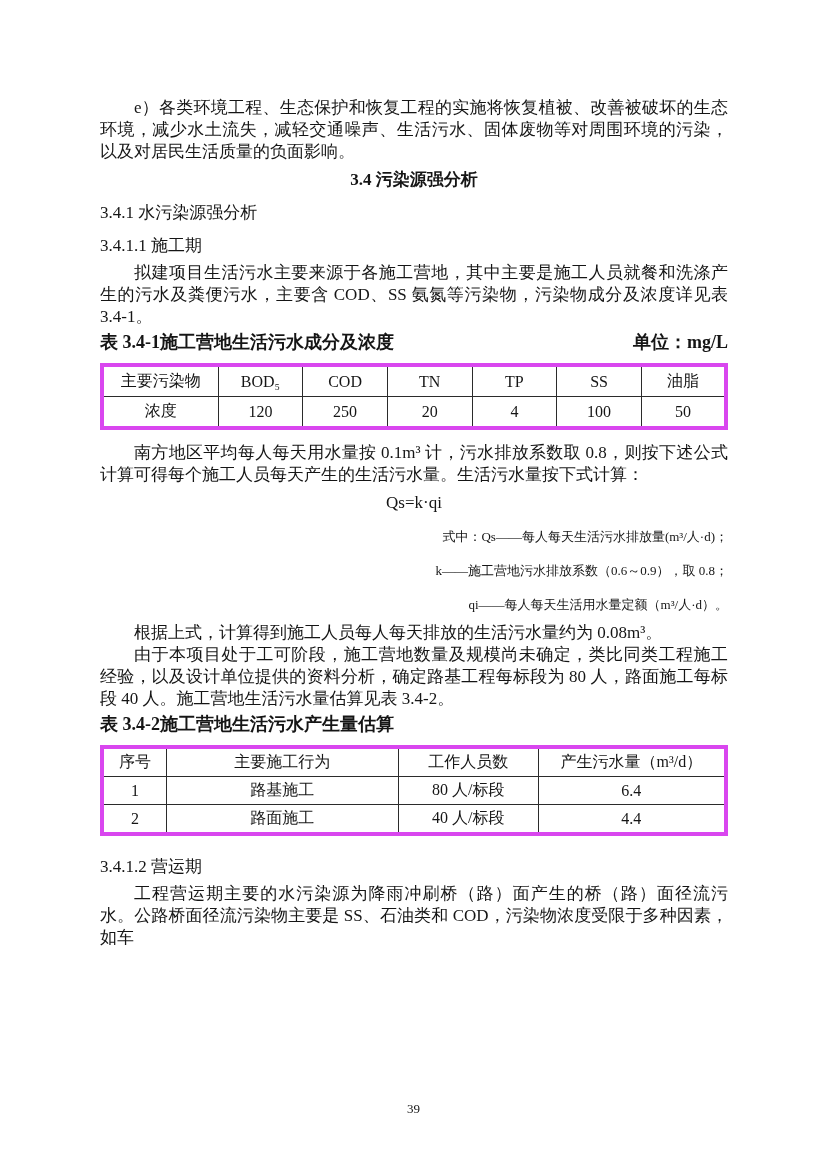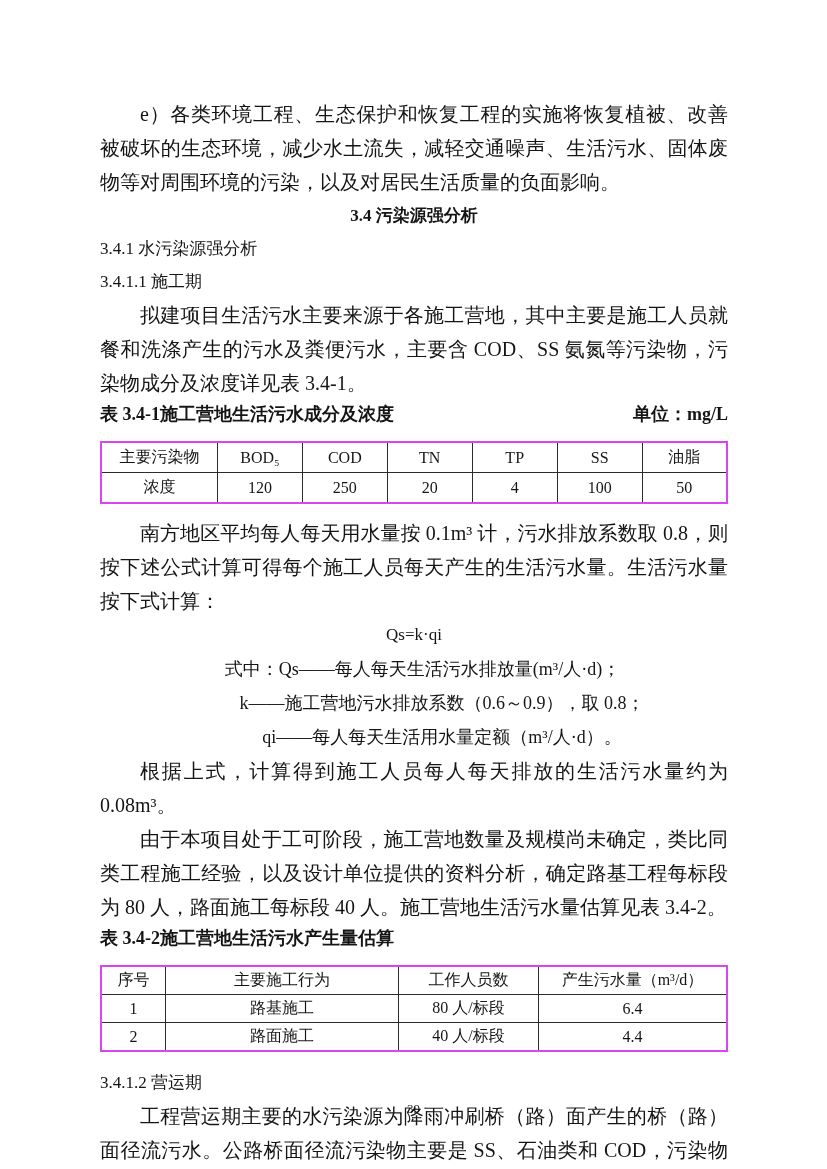--- a/index.html
+++ b/index.html
@@ -9,63 +9,63 @@
     height: 1169px;
     background: #ffffff;
     color: #151515;
     font-family: "Liberation Serif", "DejaVu Serif", serif;
     box-sizing: border-box;
     padding: 97px 99px 0 100px;
     overflow: hidden;
   }
   p { margin: 0; }
   .body-par {
-    font-size: 20px;
-    line-height: 34px;
+    font-size: 17px;
+    line-height: 22px;
     text-align: justify;
     text-indent: 2em;
   }
   .heading {
     font-size: 17px;
     line-height: 33px;
     font-weight: normal;
     margin: 0;
   }
   .heading.bold { font-weight: bold; text-align: center; }
   .formula-line {
     font-size: 17px;
     line-height: 34px;
     text-align: center;
     font-family: Liberation Serif, serif;
   }
   .def-line {
-    font-size: 18px;
+    font-size: 13px;
     line-height: 34px;
-    text-align: center;
+    text-align: right;
     text-indent: 0;
   }
   .def-first { margin-left: 17px; }
   .def-cont  { margin-left: 56px; }
   .tbl-caption {
     display: flex;
     align-items: baseline;
     font-size: 18px;
     line-height: 22px;
     font-weight: bold;
     margin-top: 3px;
   }
   .tbl-caption .cap-label { white-space: nowrap; }
   .tbl-caption .cap-title { flex: 1; text-align: left; }
   .tbl-caption .cap-unit  { white-space: nowrap; }
   table.data-table {
     width: 100%;
     border-collapse: collapse;
     table-layout: fixed;
-    border: 2px solid #d946ef;
-    margin-top: 16px;
+    border: 4px solid #d946ef;
+    margin-top: 10px;
   }
   table.data-table td, table.data-table th {
     border: 1px solid #2b2b2b;
     text-align: center;
     vertical-align: middle;
     font-weight: normal;
     font-size: 16px;
     padding: 0 2px;
   }
   table.tall-cells td, table.tall-cells th { height: 29px; }

